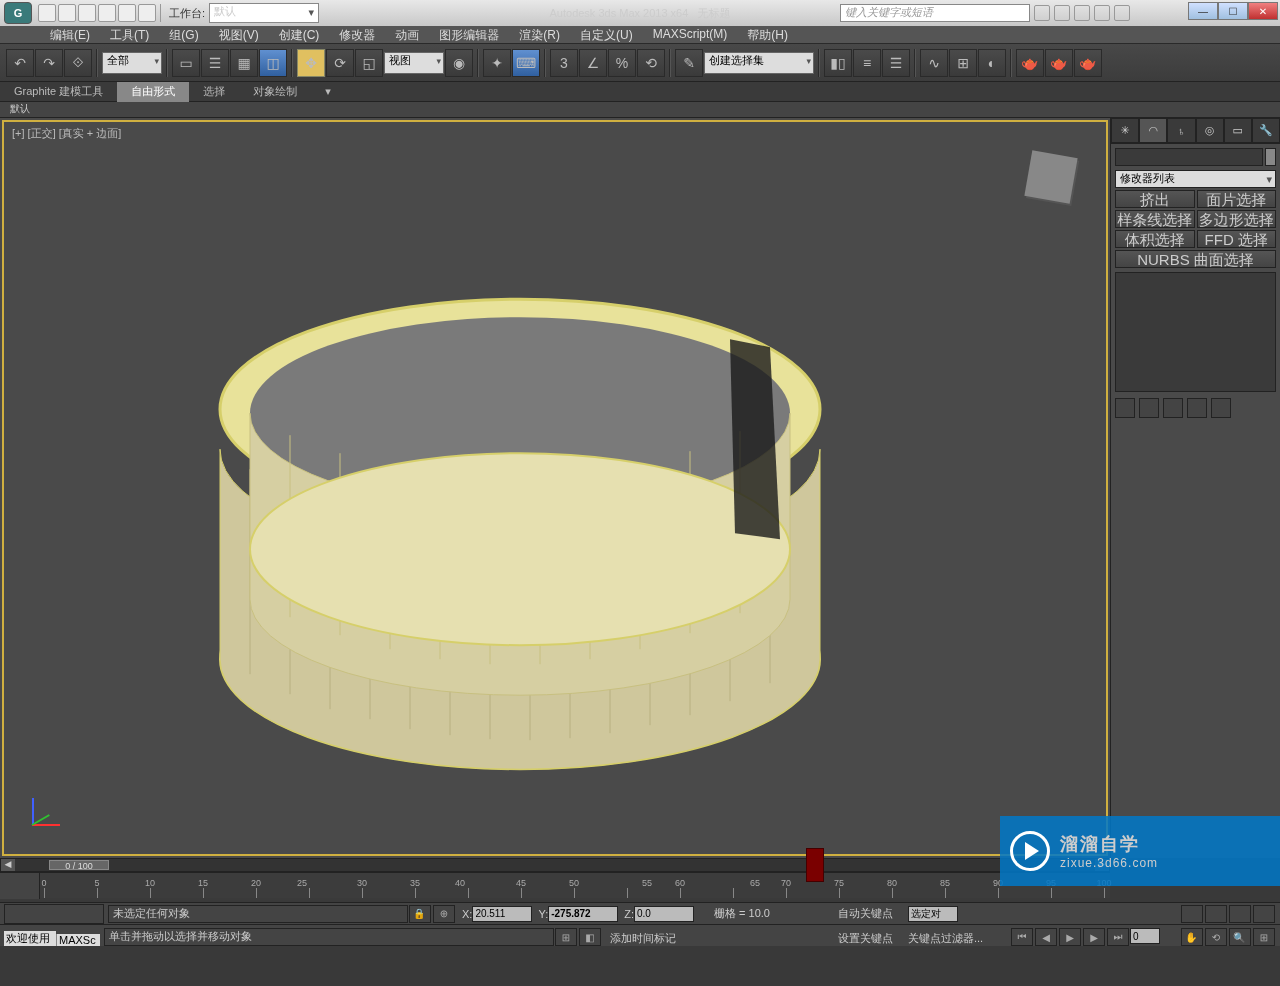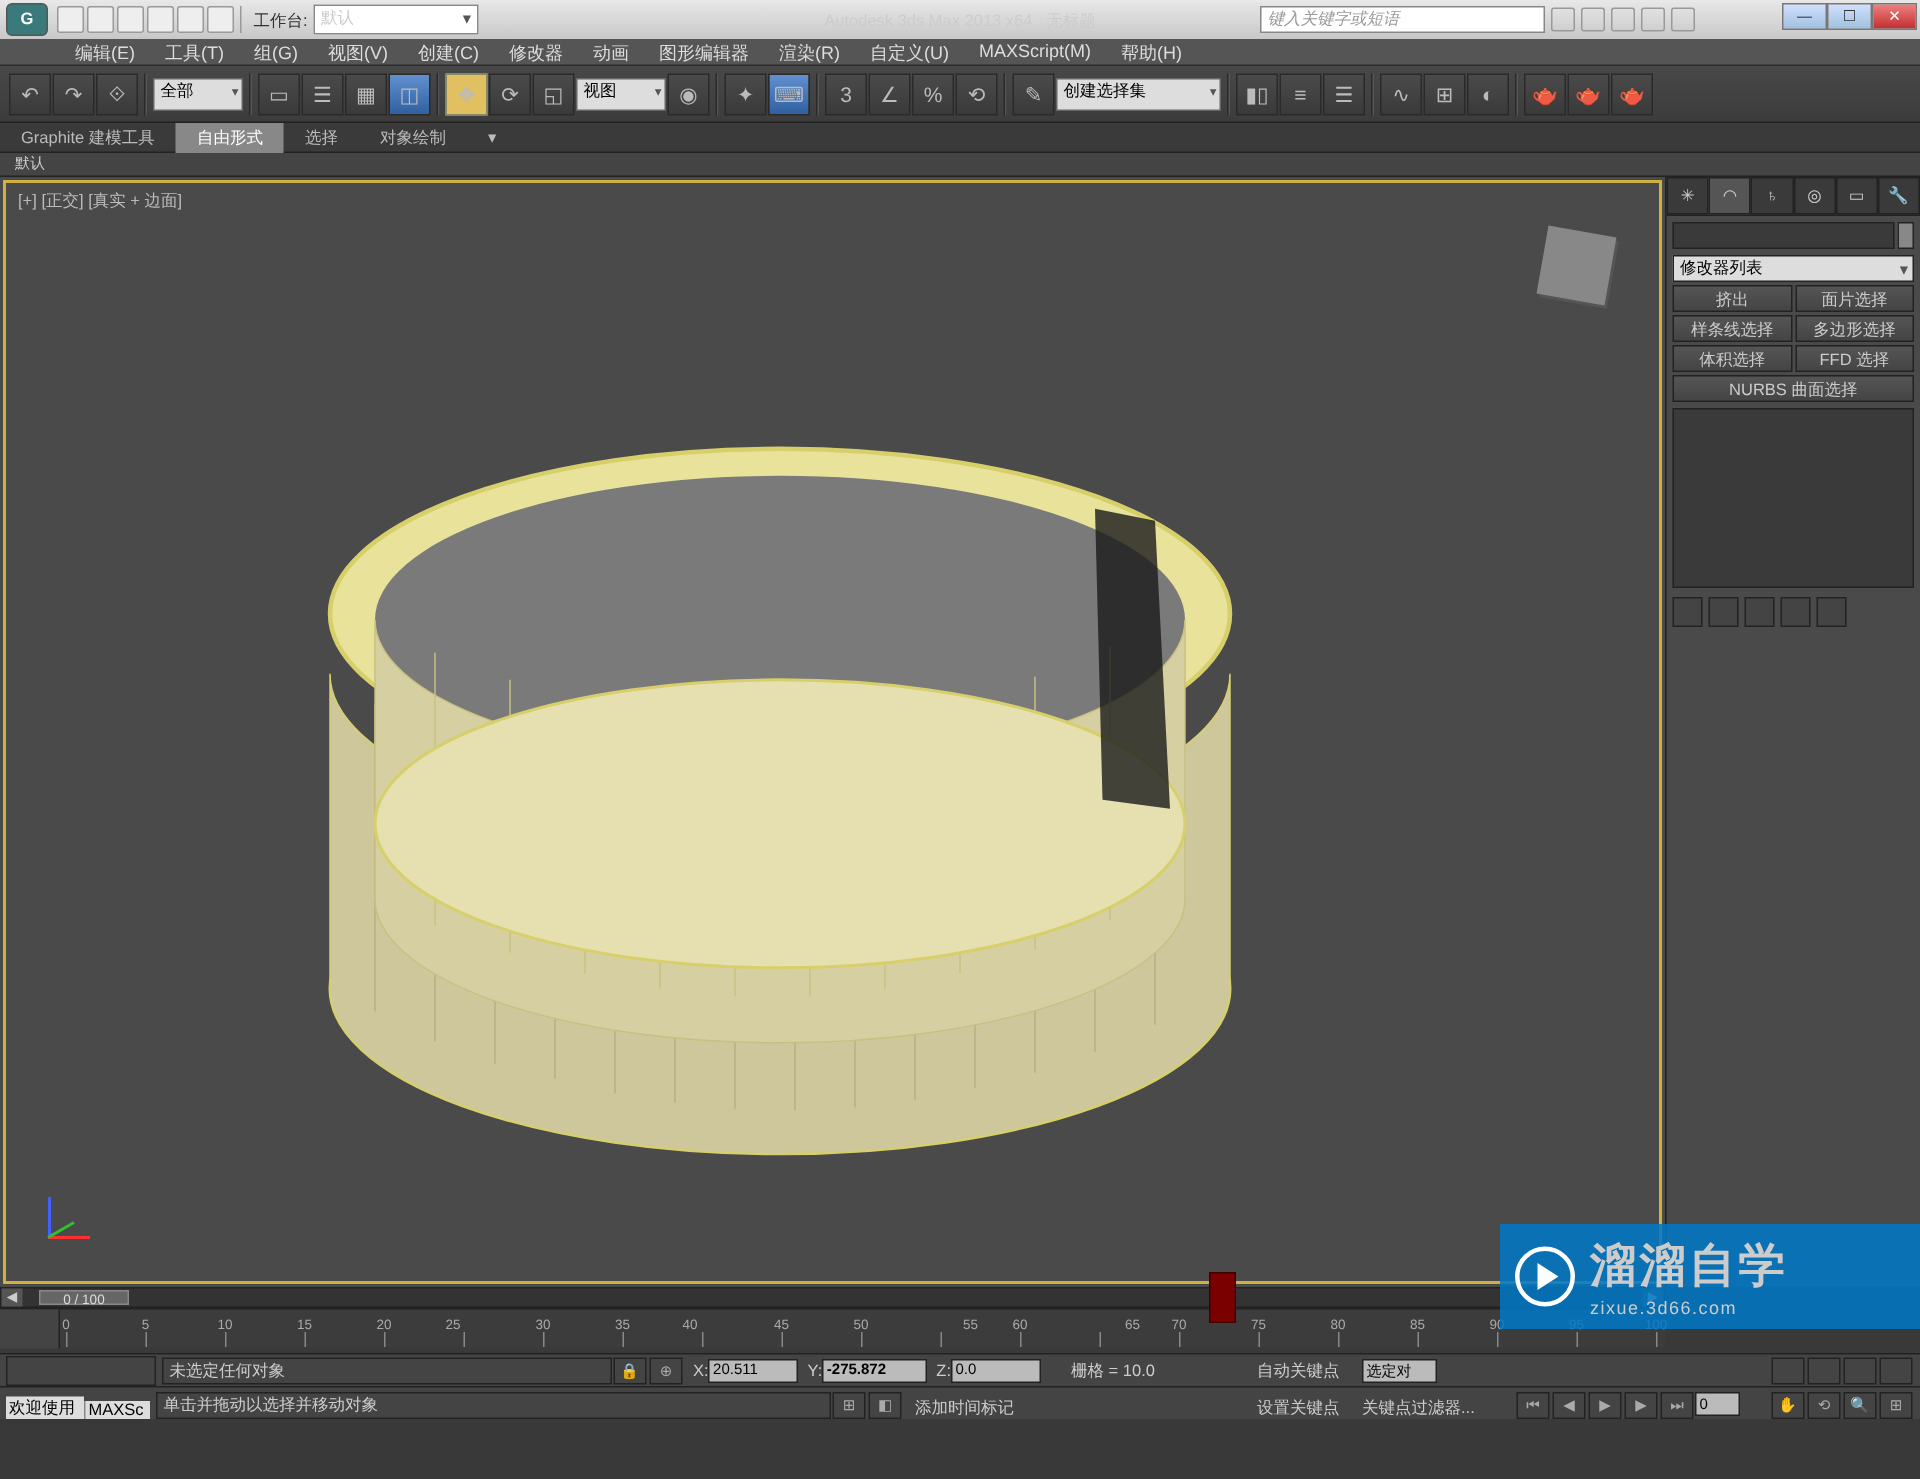--- a/index.html
+++ b/index.html
@@ -60,51 +60,51 @@
 .cmdpanel { position:absolute; top:118px; right:0; bottom:128px; width:170px; background:#4a4a4a; border-left:1px solid #222;}
 .cmdtabs { height:26px; display:flex; background:#3a3a3a; border-bottom:1px solid #222;}
 .cmdtabs div { flex:1; border:1px solid #222; display:flex; align-items:center; justify-content:center;}
 .cmdtabs .act { background:#555;}
 .nameedit { margin:4px; display:flex;}
 .nameedit input { flex:1; height:18px; background:#3a3a3a; border:1px solid #222; color:#ccc; padding:0 2px;}
 .nameedit .clr { width:18px; height:18px; background:#888; border:1px solid #222; margin-left:2px;}
 .modcombo { margin:0 4px; height:18px; background:#ddd; color:#000; border:1px solid #222; padding:0 4px; position:relative;}
 .modcombo::after{content:"▾"; position:absolute; right:3px; top:2px; color:#555;}
 .btnrow { display:flex; margin:2px 4px; gap:2px;}
-.btnrow button { flex:1; height:18px; background:linear-gradient(#555,#444); border:1px solid #222; color:#ccc; font-size:11px;}
+.btnrow button { flex:1; height:18px; background:linear-gradient(#555,#444); border:1px solid #222; color:#ccc; font-size:15px;}
 .stackbox { margin:4px; height:120px; background:#3a3a3a; border:1px solid #222;}
 .stackctrl { margin:2px 4px; height:24px; display:flex; gap:4px; align-items:center;}
 .stackctrl span { width:20px; height:20px; border:1px solid #222; background:#444;}
 .rollout { margin-top:6px; flex:1; background:#4a4a4a;}
 
 
 .timearea { position:absolute; left:0; right:170px; bottom:86px; height:42px; background:#3a3a3a; display:flex; flex-direction:column;}
 .trackbar { height:14px; background:#333; border:1px solid #222; position:relative;}
-.trackbar .slider { position:absolute; left:25px; top:1px; width:60px; height:10px; background:#666; border:1px solid #888; color:#ddd; font-size:9px; text-align:center;}
+.trackbar .slider { position:absolute; left:48px; top:1px; width:60px; height:10px; background:#666; border:1px solid #888; color:#ddd; font-size:9px; text-align:center;}
 .trackbar .larrow,.trackbar .rarrow{ position:absolute; top:0; width:14px; height:12px; background:#555; color:#ccc; text-align:center; font-size:9px;}
 .trackbar .larrow{left:0;} .trackbar .rarrow{right:0;}
 .ruler { height:26px; background:#3c3c3c; border-top:1px solid #222; display:flex; align-items:flex-end; position:relative;}
 .ruler .tick { position:absolute; bottom:0; width:1px; height:10px; background:#888;}
 .ruler .lbl { position:absolute; bottom:10px; color:#aaa; font-size:9px; transform:translateX(-50%);}
 .minitrack { position:absolute; left:0; top:0; width:40px; height:26px; background:#444; border-right:1px solid #222;}
 
 
 .statusrow { position:absolute; left:0; right:0; height:22px; background:#444; border-top:1px solid #222; display:flex; align-items:center;}
 .statusrow input[type=text]{ height:16px; background:#bbb; border:1px solid #222; color:#000; font-size:10px; padding:0 2px;}
 .sr1 { bottom:62px;margin-top:24px;}
 .sr2 { bottom:40px;align-items:flex-end;}
 .sbtn { width:22px; height:18px; border:1px solid #222; background:#444; margin:0 1px; display:flex;align-items:center;justify-content:center; font-size:10px; color:#aaa;}
 .bigkey { width:18px; height:34px; background:#7a0000; border:1px solid #400; position:absolute; left:806px; bottom:42px;}
 
 
 .watermark { position:absolute; right:0; bottom:100px; width:280px; height:70px; background:rgba(0,120,200,0.85); display:flex; align-items:center; padding:0 10px; gap:10px;}
 .watermark .play { width:40px; height:40px; border:3px solid #fff; border-radius:50%; display:flex; align-items:center; justify-content:center;}
 .watermark .play::after{ content:""; border-left:14px solid #fff; border-top:9px solid transparent; border-bottom:9px solid transparent; margin-left:4px;}
 .watermark .txt { color:#fff;}
-.watermark .big { font-size:31px; font-weight:bold; letter-spacing:2px;}
+.watermark .big { font-size:18px; font-weight:bold; letter-spacing:2px;}
 .watermark .small { font-size:12px; letter-spacing:1px;}
 </style>
 </head>
 <body>
 
 <div class="titlebar">
   <div class="logo">G</div>
   <div class="qat">
     <div class="qbtn"></div>
     <div class="qbtn"></div>

